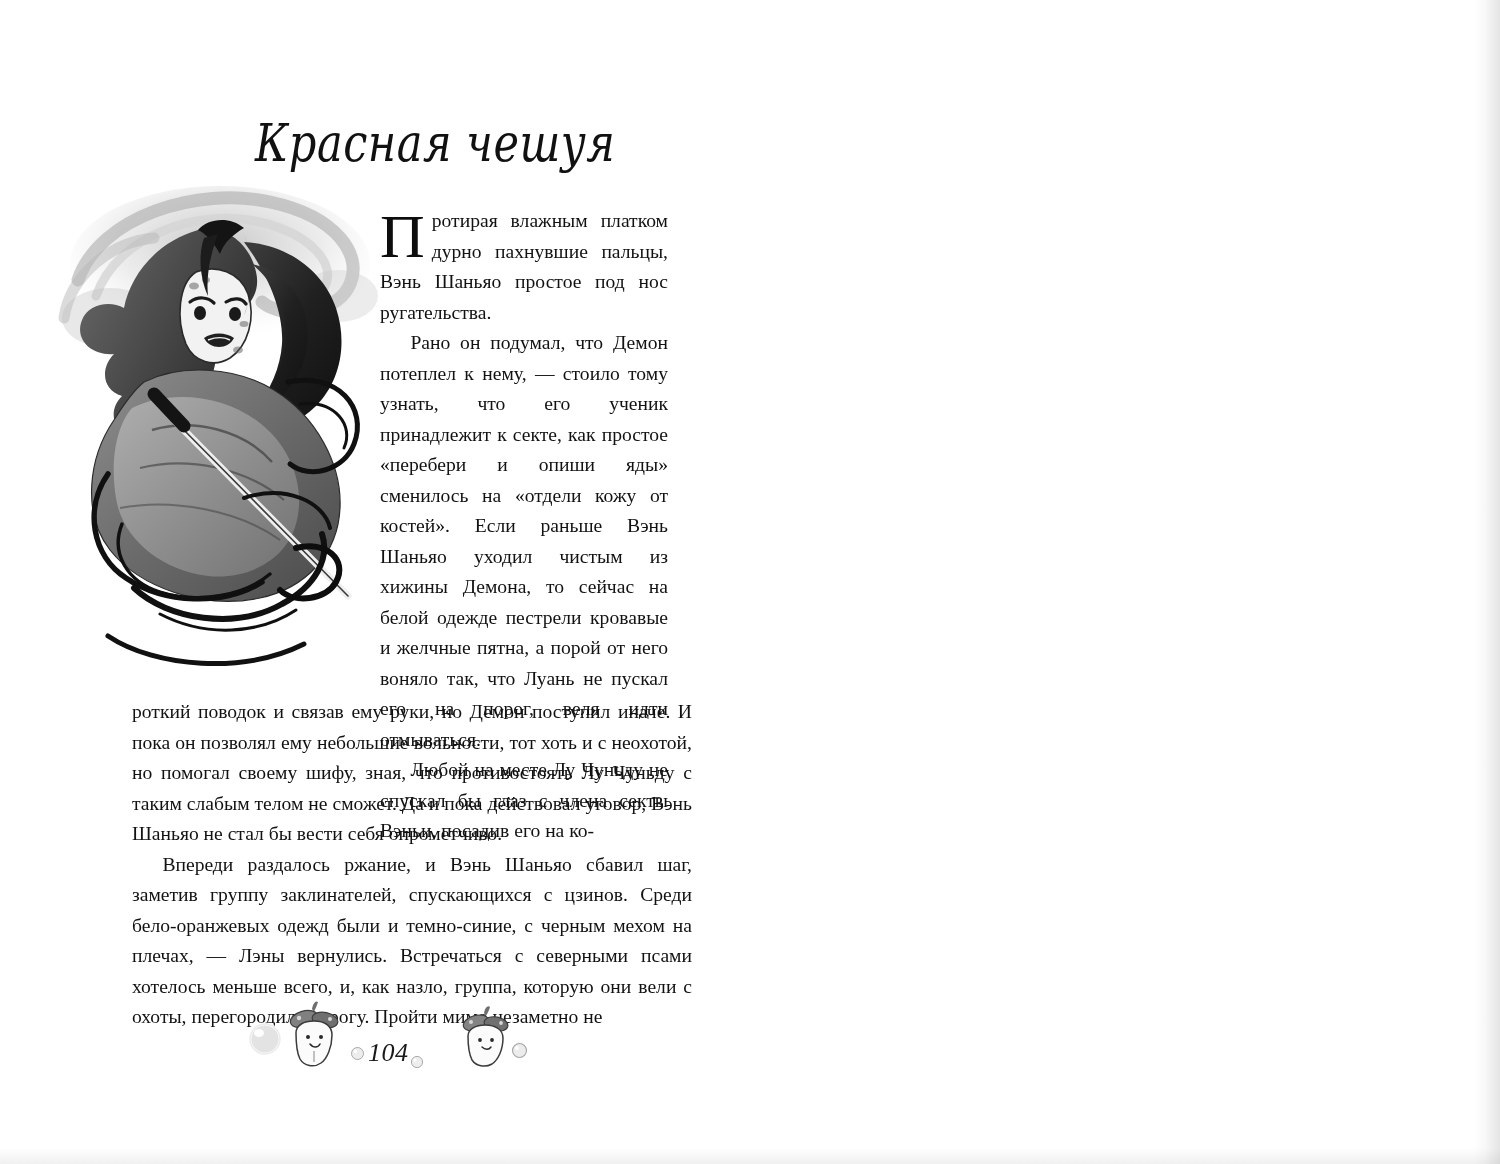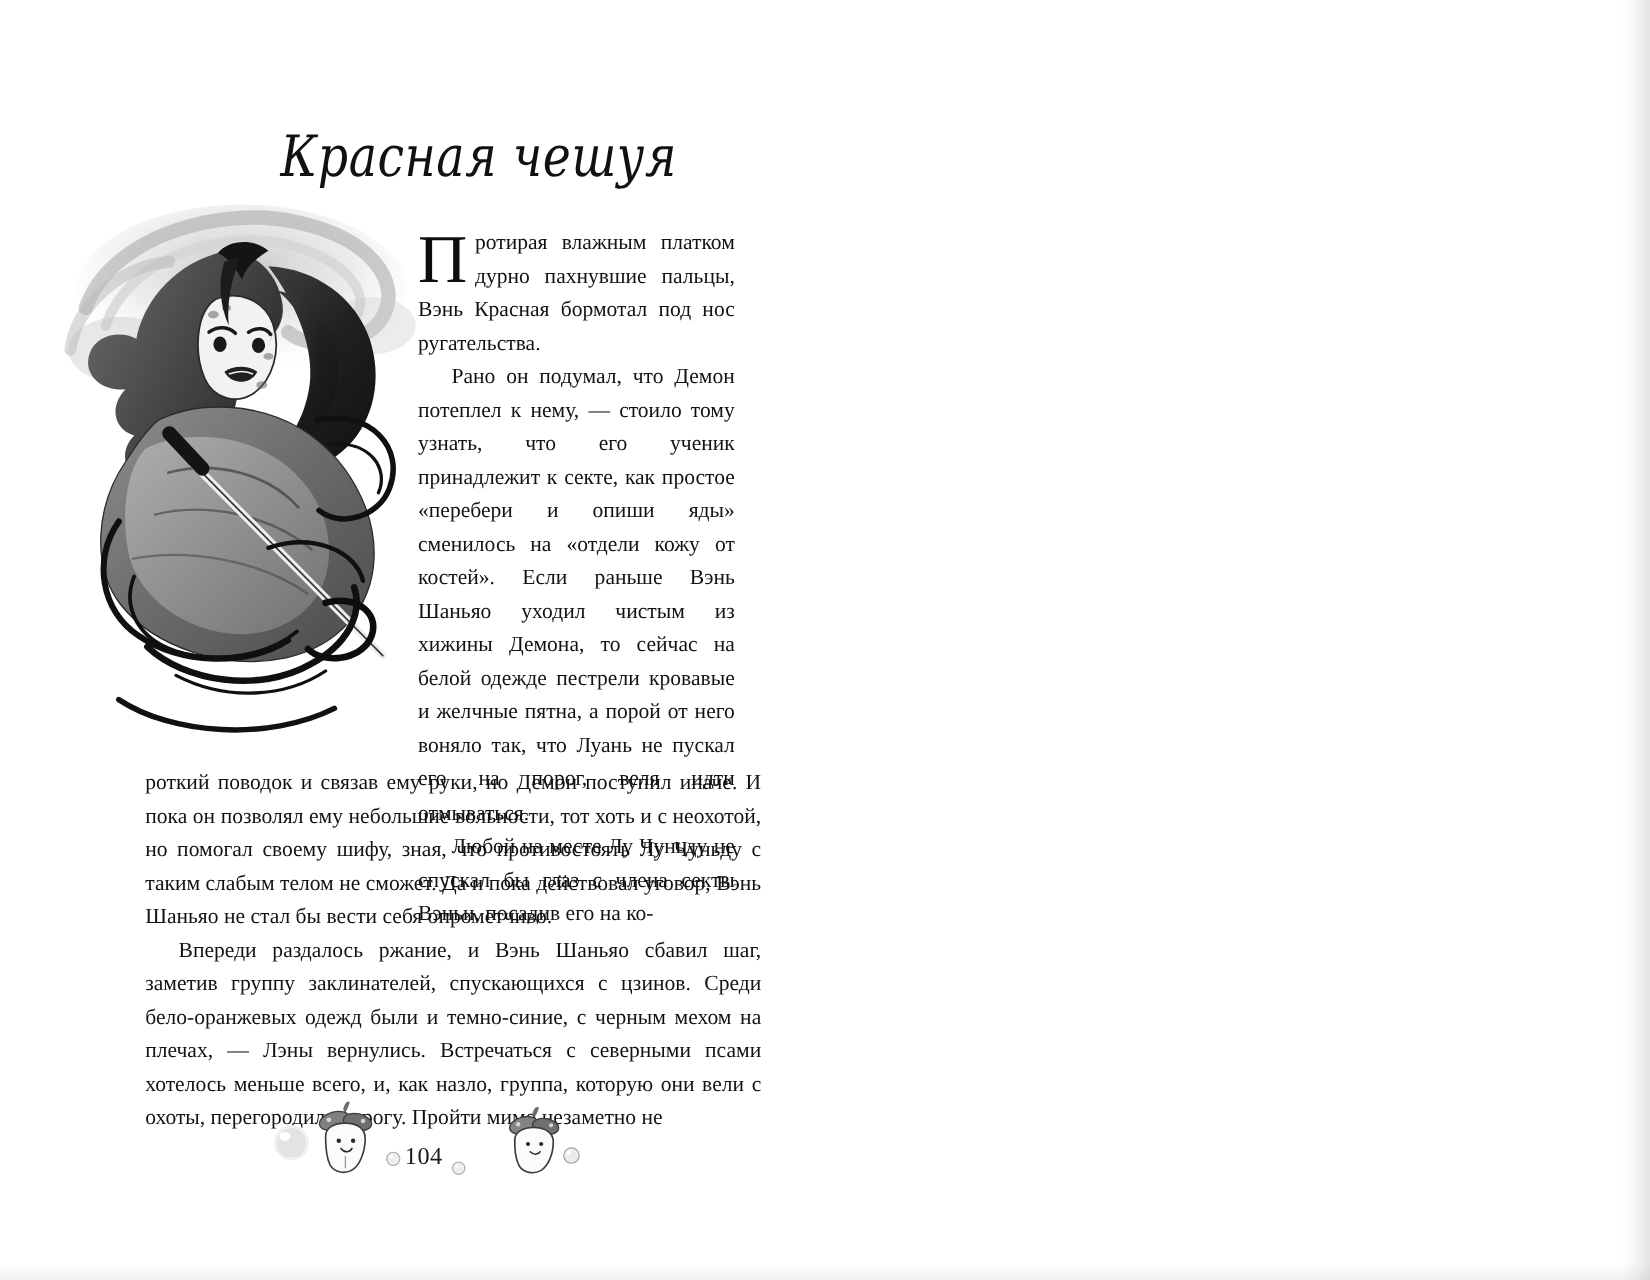--- a/index.html
+++ b/index.html
@@ -116,21 +116,22 @@
     font-family: "Liberation Serif", "DejaVu Serif", serif;
     font-size: 62px;
     line-height: 52px;
     padding: 2px 7px 0 0;
     margin-top: 2px;
     color: #0d0d0d;
     font-weight: 400;
   }
   .folio {
     position: absolute;
-    font-size: 22px;
+    font-size: 26px;
+    font-style: italic;
     color: #1a1a1a;
     font-family: "Liberation Serif", "DejaVu Serif", serif;
     letter-spacing: 0.5px;
   }
   #folio-left  { left: 368px; top: 1038px; }
 
   .deco {
     position: absolute;
     pointer-events: none;
   }
@@ -244,21 +245,21 @@
 
         <g>
           <path d="M248,380 C278,372 300,392 288,414 C278,432 246,436 232,422" fill="none" stroke="#0d0d0d" stroke-width="6" stroke-linecap="round"></path>
           <path d="M60,468 C108,500 196,506 256,476" fill="none" stroke="#111111" stroke-width="5" stroke-linecap="round"></path>
         </g>
       </svg>
     </div>
 
     <div class="col-text" id="left-col-narrow">
       <p class="noindent">
-        <span class="dropcap">П</span><span>ротирая влажным платком дурно пахнувшие пальцы, Вэнь Красная бормотал под нос ругательства.</span>
+        <span class="dropcap">П</span><span>ротирая влажным платком дурно пахнувшие пальцы, Вэнь Шаньяо простое под нос ругательства.</span>
       </p>
       <p><span>Рано он подумал, что Демон потеплел к нему, — стоило тому узнать, что его ученик принадлежит к секте, как простое «перебери и опиши яды» сменилось на «отдели кожу от костей». Если раньше Вэнь Шаньяо уходил чистым из хижины Демона, то сейчас на белой одежде пестрели кровавые и желчные пятна, а порой от него воняло так, что Луань не пускал его на порог, веля идти отмываться.</span></p>
       <p><span>Любой на месте Лу Чуньду не спускал бы глаз с члена секты Вэньи, посадив его на ко-</span></p>
     </div>
 
     <div class="col-text" id="left-col-wide">
       <p class="noindent"><span>роткий поводок и связав ему руки, но Демон поступил иначе. И пока он позволял ему небольшие вольности, тот хоть и с неохотой, но помогал своему шифу, зная, что противостоять Лу Чуньду с таким слабым телом не сможет. Да и пока действовал уговор, Вэнь Шаньяо не стал бы вести себя опрометчиво.</span></p>
       <p><span>Впереди раздалось ржание, и Вэнь Шаньяо сбавил шаг, заметив группу заклинателей, спускающихся с цзинов. Среди бело-оранжевых одежд были и темно-синие, с черным мехом на плечах, — Лэны вернулись. Встречаться с северными псами хотелось меньше всего, и, как назло, группа, которую они вели с охоты, перегородила дорогу. Пройти мимо незаметно не</span></p>
     </div>
 

